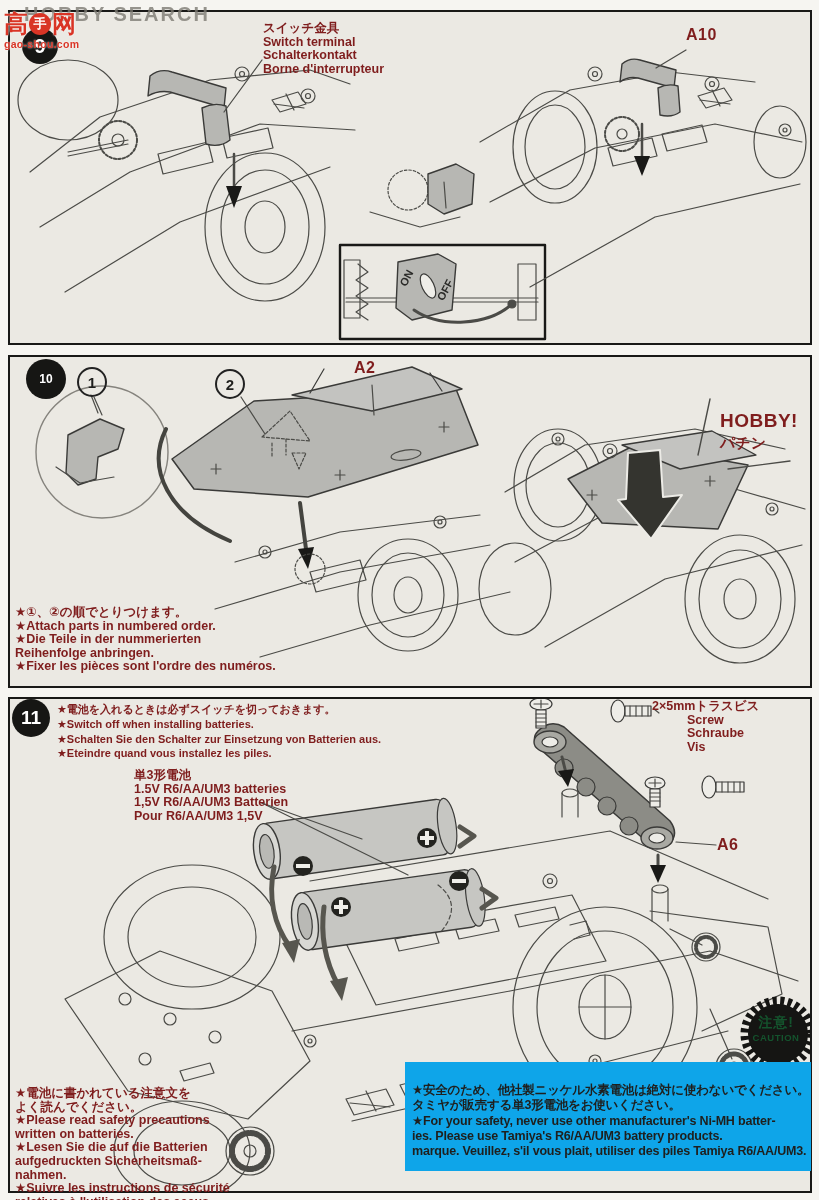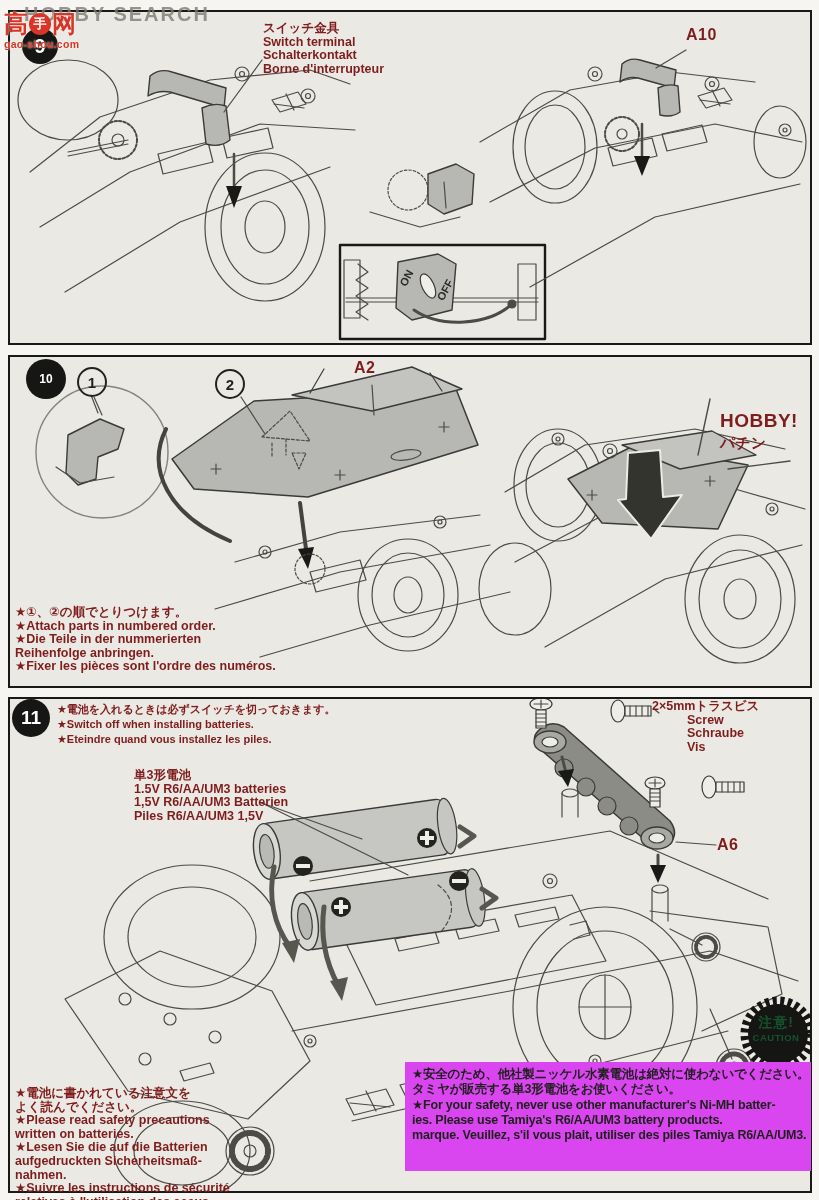--- a/index.html
+++ b/index.html
@@ -18,21 +18,21 @@
          display:flex;align-items:center;justify-content:center;font-weight:bold;font-size:15px;}
   .wm-search{position:absolute;left:24px;top:3px;font-size:20px;font-weight:bold;
          letter-spacing:2px;color:rgba(125,122,115,0.8);}
   .wm-logo{position:absolute;left:4px;top:8px;color:#d93425;font-weight:bold;z-index:5;}
   .wm-row{display:flex;align-items:center;gap:1px;font-size:24px;text-shadow:0 0 2px #fff;}
   .wm-ball{width:22px;height:22px;border-radius:50%;background:#d93425;color:#fff;
          font-size:13px;display:flex;align-items:center;justify-content:center;text-shadow:none;}
   .wm-url{font-size:10.5px;margin-top:-2px;letter-spacing:0.3px;text-shadow:0 0 2px #fff;}
   .rot{position:absolute;font-weight:bold;font-size:11px;color:#2a2a28;transform:rotate(-62deg);}
   .warnbox{position:absolute;left:405px;top:1062px;width:406px;height:109px;
-         background:#d946ef;box-sizing:border-box;padding:5px 7px;}
+         background:#0ea5e9;box-sizing:border-box;padding:21px 7px;}
   .warnbox div{font-size:12.5px;line-height:15.3px;font-weight:bold;white-space:nowrap;letter-spacing:-0.2px;}
   .caution-txt{position:absolute;left:736px;top:1014px;width:80px;text-align:center;color:#14532d;z-index:6;}
   .caution-txt .jp{font-size:14px;font-weight:bold;letter-spacing:1px;}
   .caution-txt .en{font-size:9.5px;font-weight:bold;letter-spacing:0.5px;}
   .snap-en{font-size:19px;letter-spacing:0.5px;}
   .snap-jp{font-size:15px;}
   .screw-sub{margin-left:35px;}
 </style>
 </head>
 <body>
@@ -408,27 +408,28 @@
     <div>★Attach parts in numbered order.</div>
     <div>★Die Teile in der nummerierten</div>
     <div>Reihenfolge anbringen.</div>
     <div>★Fixer les pièces sont l'ordre des numéros.</div>
   </div>
 
   <div class="badge" style="left:12px;top:699px;width:38px;height:38px;font-size:19px;">11</div>
   <div class="txt s13" style="left:57px;top:702px;">
     <div>★電池を入れるときは必ずスイッチを切っておきます。</div>
     <div>★Switch off when installing batteries.</div>
+    <div>★Schalten Sie den Schalter zur Einsetzung von Batterien aus.</div>
     <div>★Eteindre quand vous installez les piles.</div>
   </div>
   <div class="txt s12" style="left:134px;top:769px;">
     <div>単3形電池</div>
     <div>1.5V R6/AA/UM3 batteries</div>
     <div>1,5V R6/AA/UM3 Batterien</div>
-    <div>Piles R6/AA/UM3 1,5V</div>
+    <div>Pour R6/AA/UM3 1,5V</div>
   </div>
   <div class="txt s12" style="left:652px;top:700px;">
     <div>2×5mmトラスビス</div>
     <div class="screw-sub">
       <div>Screw</div>
       <div>Schraube</div>
       <div>Vis</div>
     </div>
   </div>
   <div class="txt partlabel" style="left:717px;top:836px;">A6</div>

